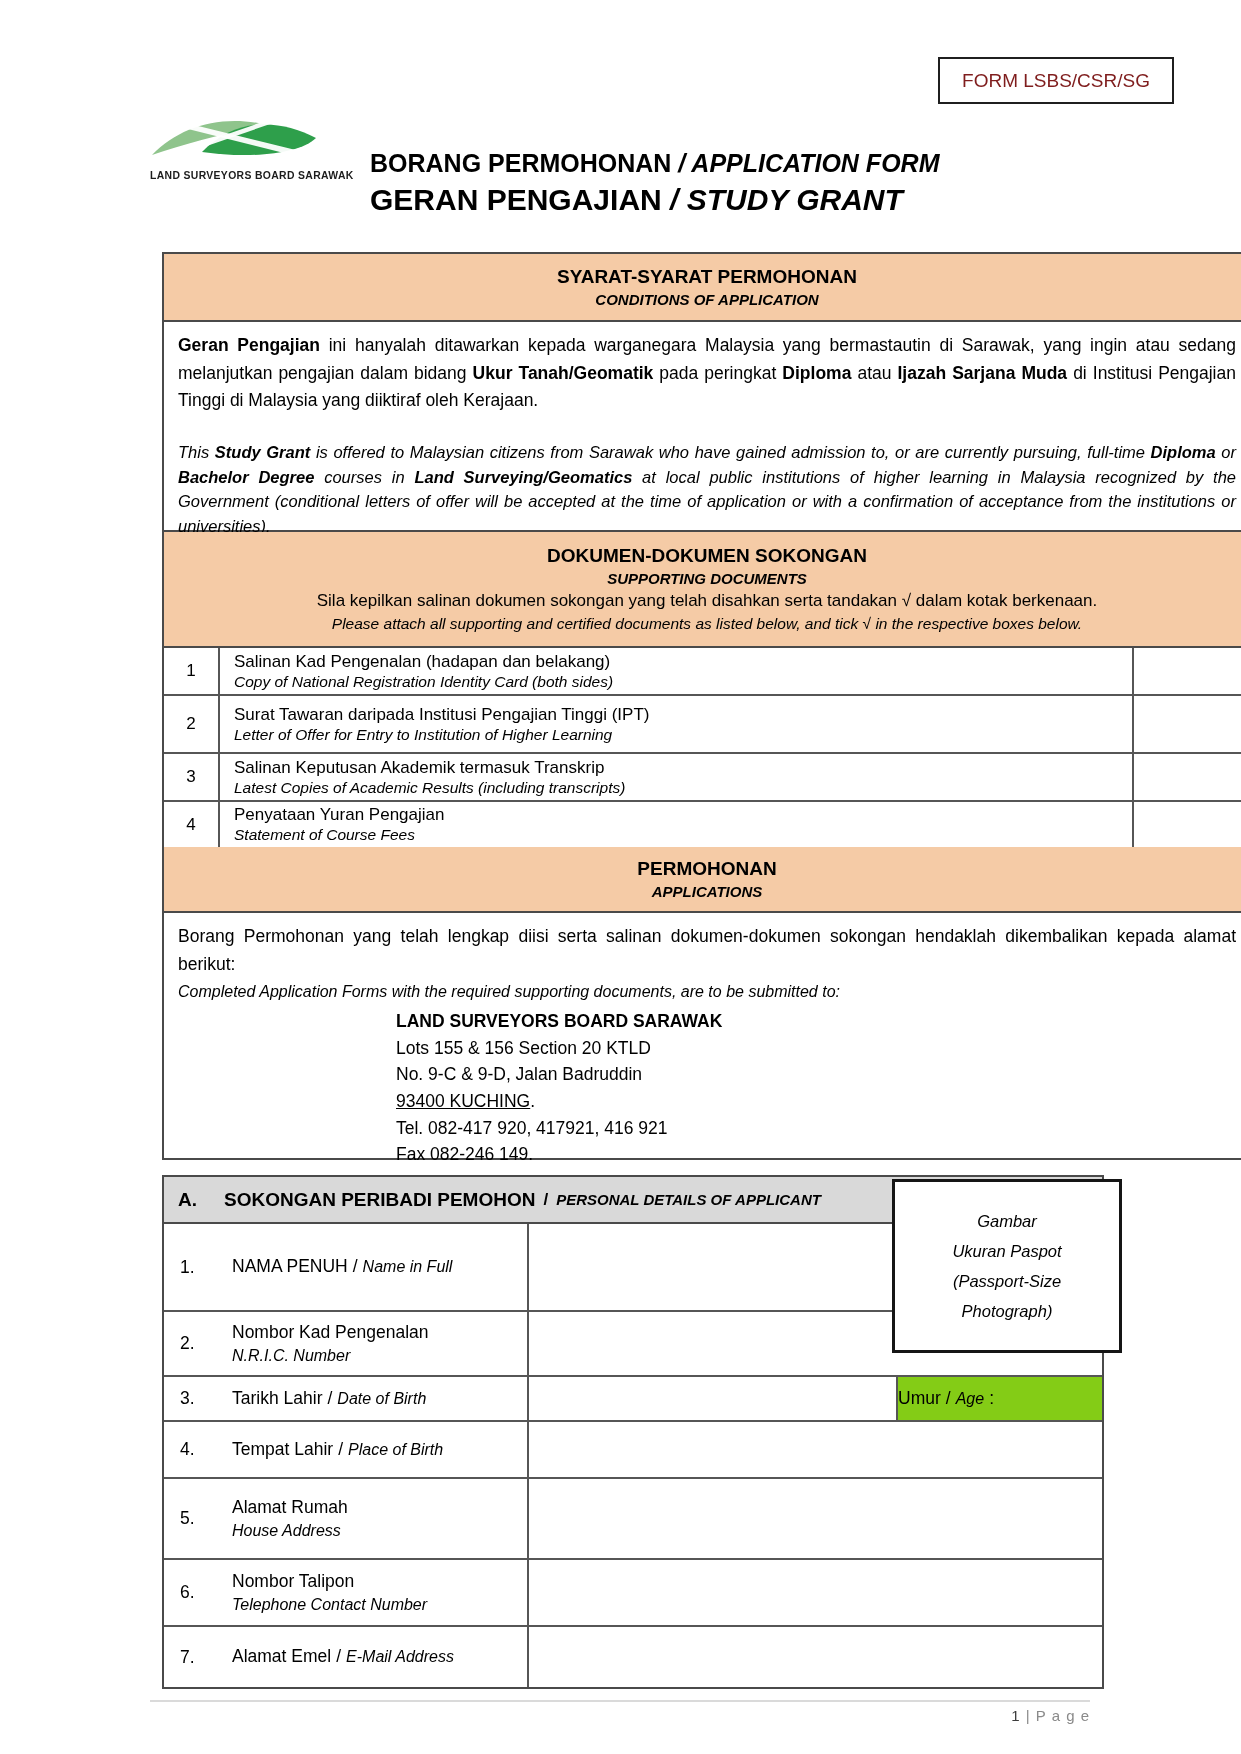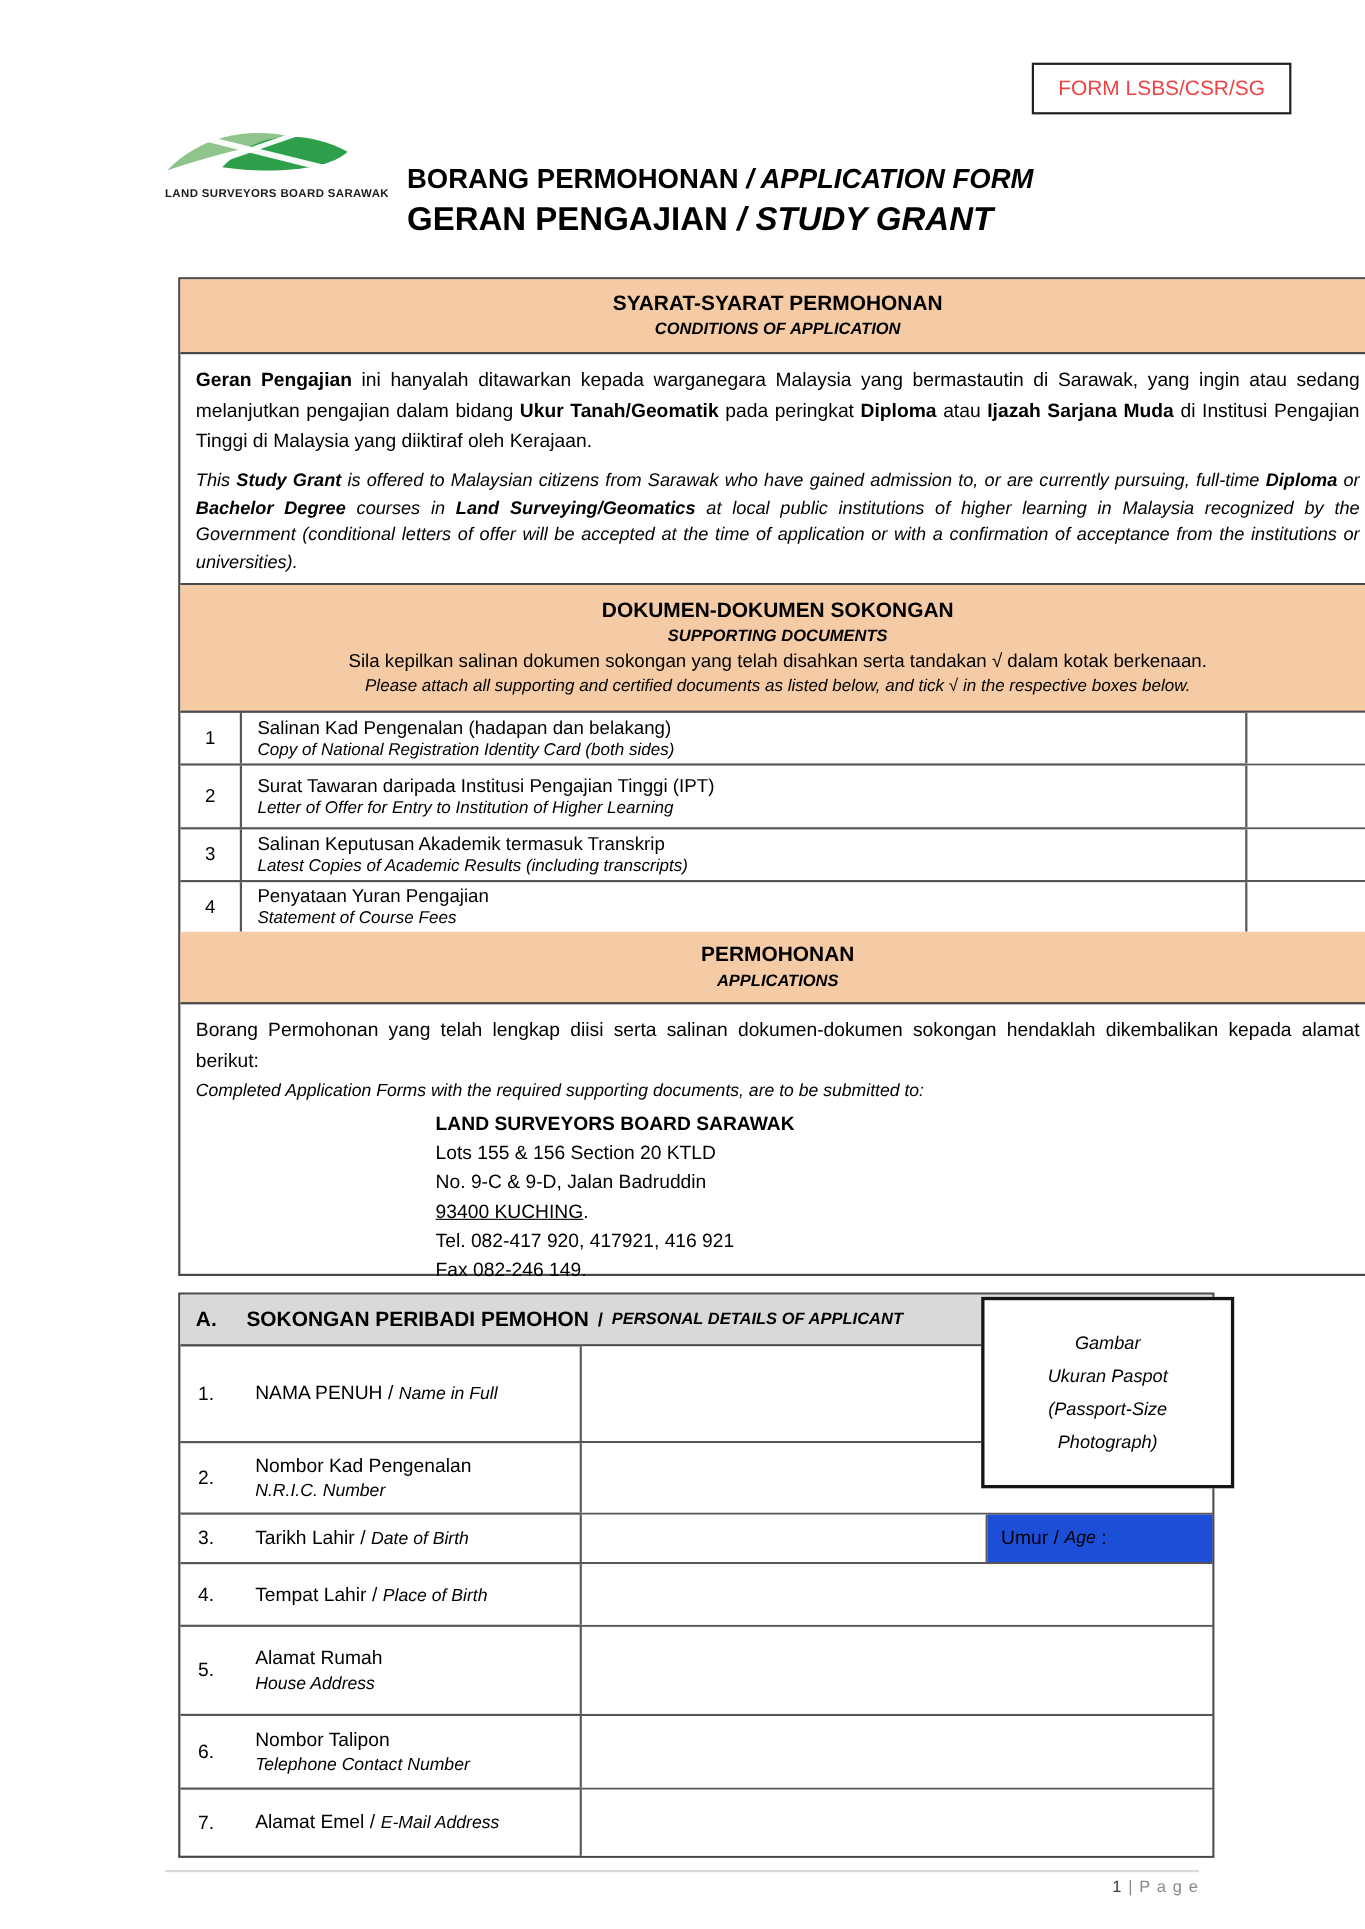--- a/index.html
+++ b/index.html
@@ -4,21 +4,21 @@
 <style>
   html,body{margin:0;padding:0;background:#ffffff;}
   .page{
     position:relative;width:1241px;height:1754px;background:#fff;color:#000;
     font-family:"Liberation Sans",sans-serif;overflow:hidden;
   }
   
   .form-tag{
     position:absolute;top:57px;left:938px;width:236px;height:47px;
     border:2px solid #1f1f1f;box-sizing:border-box;
-    display:flex;align-items:center;justify-content:center;font-size:19px;color:#ef4444;
+    display:flex;align-items:center;justify-content:center;font-size:19px;color:#7f1d1d;
   }
   
   .logo-wrap{position:absolute;top:112px;left:150px;width:170px;}
   .logo-caption{font-size:10.4px;font-weight:bold;letter-spacing:.35px;white-space:nowrap;color:#1c1c1c;margin-top:2px;}
   .titles{position:absolute;top:149px;left:370px;white-space:nowrap;}
   .title1{font-size:25px;font-weight:bold;}
   .title2{font-size:30px;font-weight:bold;margin-top:5px;}
   .title-en{font-style:italic;}
   
   .main-box{
@@ -29,21 +29,21 @@
         display:flex;flex-direction:column;justify-content:center;box-sizing:border-box;flex:0 0 auto;}
   .band-title{font-size:19px;font-weight:bold;line-height:1.35;}
   .band-sub{font-size:15px;font-weight:bold;font-style:italic;line-height:1.35;}
   .band-instr-my{font-size:17px;line-height:1.4;}
   .band-instr-en{font-size:15.5px;font-style:italic;line-height:1.4;}
   .band.cond{height:68px;}
   .band.docs{height:116px;}
   .band.apps{height:66px;}
   .cond-body{height:210px;box-sizing:border-box;padding:10px 14px;border-bottom:2px solid #4a4a4a;flex:0 0 auto;}
   .p-my{font-size:17.5px;line-height:1.58;text-align:justify;}
-  .p-en{font-size:16.5px;font-style:italic;line-height:1.5;text-align:justify;margin-top:10px;}
+  .p-en{font-size:16.5px;font-style:italic;line-height:1.5;text-align:justify;margin-top:25px;}
   b.run{font-weight:bold;}
   
   .doc-row{display:flex;border-bottom:2px solid #565656;box-sizing:border-box;flex:0 0 auto;}
   .doc-row.r1{height:48px;}
   .doc-row.r2{height:58px;}
   .doc-row.r3{height:48px;}
   .doc-row.r4{height:45px;border-bottom:none;}
   .doc-num{width:56px;display:flex;align-items:center;justify-content:center;font-size:17px;
            border-right:2px solid #565656;box-sizing:border-box;}
   .doc-text{flex:1;padding-left:14px;display:flex;flex-direction:column;justify-content:center;}
@@ -73,21 +73,21 @@
   .sa-row.r6{height:67px;}
   .sa-row.r7{height:60px;border-bottom:none;}
   .sa-num{width:60px;box-sizing:border-box;padding-left:16px;display:flex;align-items:center;font-size:17.5px;}
   .sa-label{width:305px;box-sizing:border-box;border-right:2px solid #565656;display:flex;flex-direction:column;
             justify-content:center;padding-left:8px;}
   .lbl-line{font-size:17.5px;line-height:1.35;}
   .lbl-en{font-style:italic;font-size:16px;}
   .lbl-slash{margin:0 5px;}
   .sa-field{flex:1;background:#fff;}
   .sa-field-dob{flex:1;border-right:2px solid #565656;box-sizing:border-box;background:#fff;}
-  .sa-age{width:204px;box-sizing:border-box;display:flex;align-items:center;padding-left:12px;font-size:17.5px;background:#1d4ed8;}
+  .sa-age{width:204px;box-sizing:border-box;display:flex;align-items:center;font-size:17.5px;background:#84cc16;}
   .photo-box{
     position:absolute;left:892px;top:1179px;width:230px;height:174px;background:#fff;
     border:3px solid #151515;box-sizing:border-box;text-align:center;font-style:italic;
     font-size:16.5px;line-height:1.82;padding-top:24px;z-index:5;
   }
   
   .footer-line{position:absolute;top:1700px;left:150px;width:940px;border-top:2px solid #DADADA;}
   .footer-text{position:absolute;top:1707px;left:150px;width:940px;text-align:right;font-size:15px;
                color:#8a8a8a;letter-spacing:1px;}
   .footer-num{color:#3c3c3c;}

